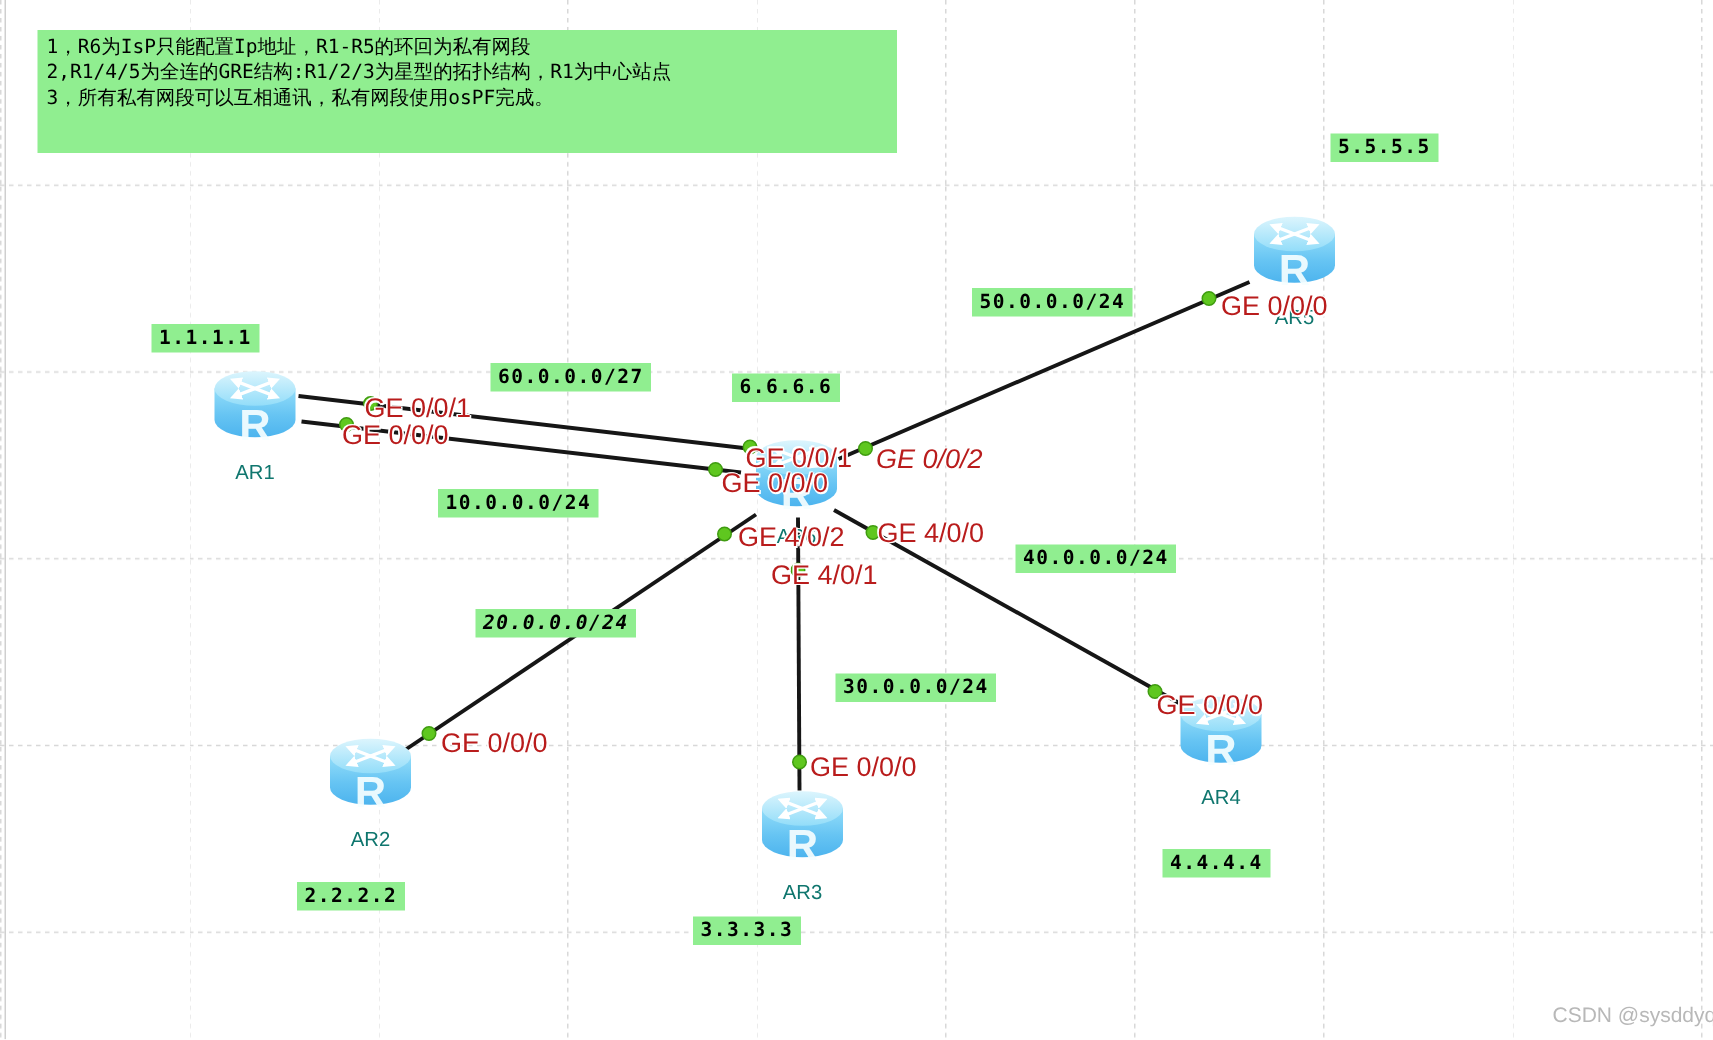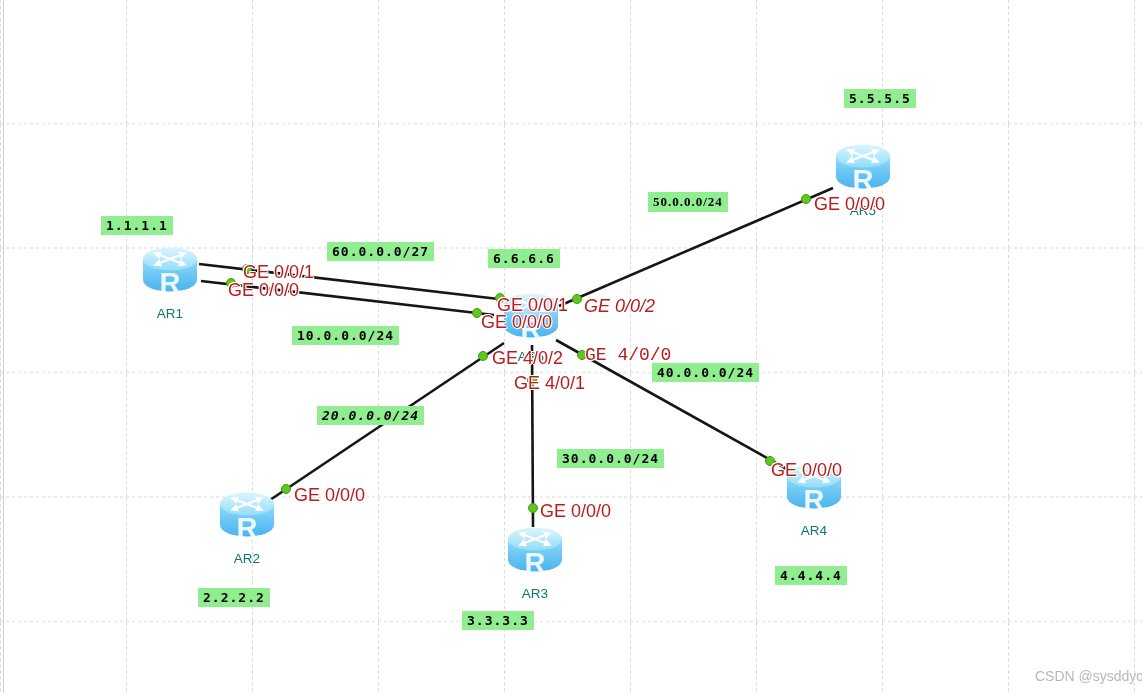--- a/index.html
+++ b/index.html
@@ -169,36 +169,41 @@
     <span class="rname" style="margin-top:1px;">AR6</span>
   </div>
 
   <span class="if-label" style="left:243px;top:262px;">GE 0/0/1</span>
   <span class="if-label" style="left:228px;top:280px;">GE 0/0/0</span>
   <span class="if-label" style="left:497px;top:295px;">GE 0/0/1</span>
   <span class="if-label" style="left:481px;top:312px;">GE 0/0/0</span>
   <span class="if-label" style="left:584px;top:296px;font-style:italic;">GE 0/0/2</span>
   <span class="if-label" style="left:492px;top:348px;">GE 4/0/2</span>
   <span class="if-label" style="left:514px;top:373px;text-align:center;">GE 4/0/1</span>
-  <span class="if-label" style="left:585px;top:345px;font-family:Liberation Mono, monospace;">GE 4/0/0</span>
+  <span class="if-label" style="left:585px;top:345px;">GE 4/0/0</span>
   <span class="if-label" style="left:814px;top:194px;">GE 0/0/0</span>
   <span class="if-label" style="left:294px;top:485px;">GE 0/0/0</span>
   <span class="if-label" style="left:540px;top:501px;">GE 0/0/0</span>
   <span class="if-label" style="left:771px;top:460px;">GE 0/0/0</span>
 
   <span class="tag" style="left:101px;top:216px;">1.1.1.1</span>
   <span class="tag" style="left:198px;top:588px;">2.2.2.2</span>
   <span class="tag" style="left:462px;top:611px;">3.3.3.3</span>
   <span class="tag" style="left:775px;top:566px;">4.4.4.4</span>
-  <span class="tag" style="left:844px;top:89px;">5.5.5.5</span>
+  <span class="tag" style="left:887px;top:89px;">5.5.5.5</span>
   <span class="tag" style="left:488px;top:249px;">6.6.6.6</span>
 
   <span class="tag" style="left:327px;top:242px;">60.0.0.0/27</span>
   <span class="tag" style="left:292px;top:326px;">10.0.0.0/24</span>
-  <span class="tag" style="left:648px;top:192px;font-family:Liberation Serif, serif;">50.0.0.0/24</span>
-  <span class="tag" style="left:652px;top:363px;">40.0.0.0/24</span>
+  <span class="tag" style="left:648px;top:192px;">50.0.0.0/24</span>
+  <span class="tag" style="left:677px;top:363px;">40.0.0.0/24</span>
   <span class="tag" style="left:317px;top:406px;font-style:italic;">20.0.0.0/24</span>
   <span class="tag" style="left:557px;top:449px;">30.0.0.0/24</span>
 
+  <div class="note-box">
+    <div>1，R6为IsP只能配置Ip地址，R1-R5的环回为私有网段</div>
+    <div>2,R1/4/5为全连的GRE结构:R1/2/3为星型的拓扑结构，R1为中心站点</div>
+    <div>3，所有私有网段可以互相通讯，私有网段使用osPF完成。</div>
+  </div>
 
   <span class="watermark">CSDN @sysddyq</span>
 
 </div>
 
 </body></html>

